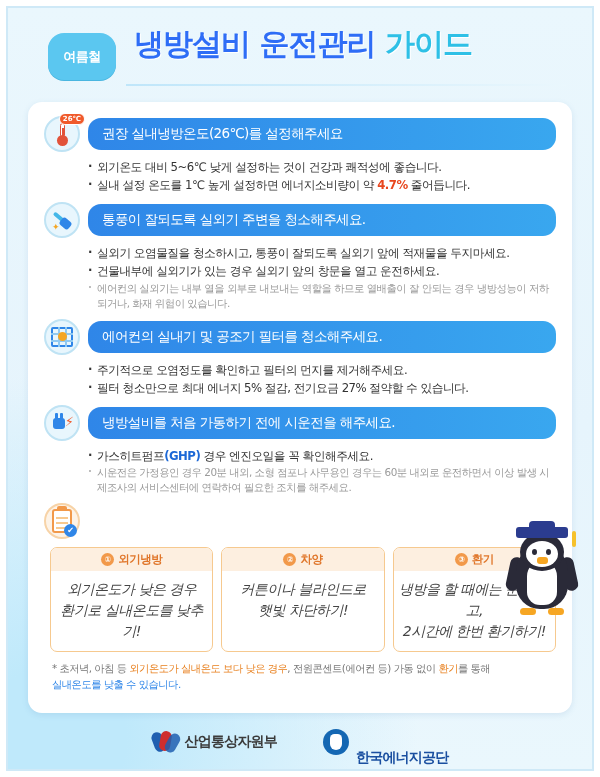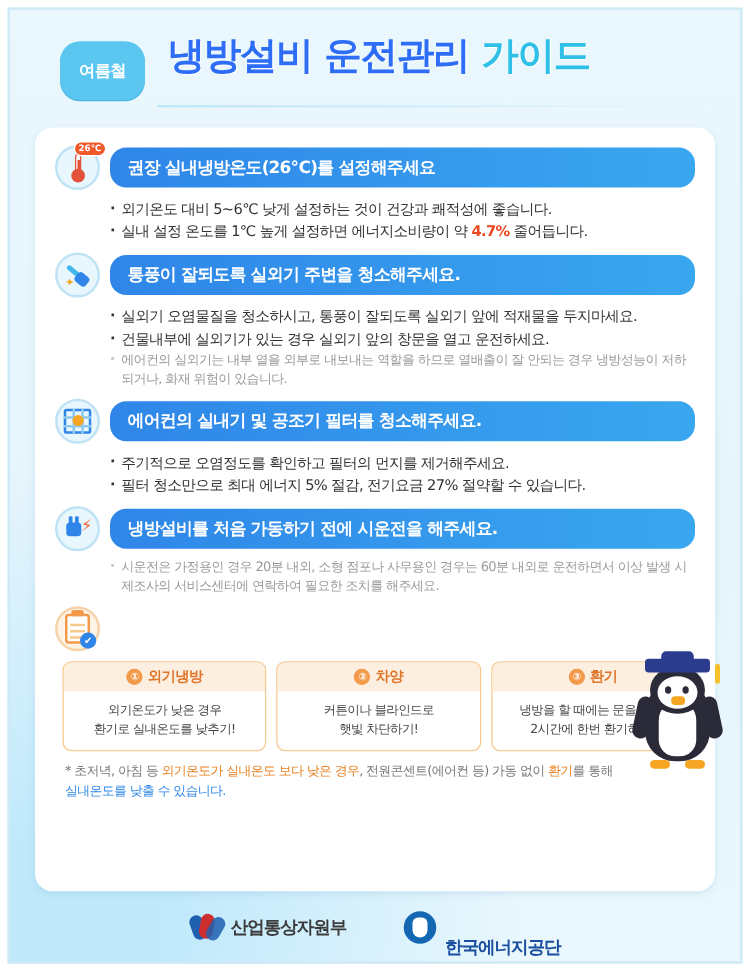--- a/index.html
+++ b/index.html
@@ -63,21 +63,21 @@
   .sec-head { display:flex; align-items:center; gap:8px; }
   .icon-circle {
     width:36px; height:36px; border-radius:50%;
     background:#e8f6fd; border:2px solid #bfe3f4;
     flex:0 0 36px; position:relative;
     display:flex; align-items:center; justify-content:center;
   }
   .bar {
     flex:1 1 auto; height:26px; border-radius:13px;
     background:linear-gradient(90deg,#2f86e8,#39a7ef);
-    color:#fff; font-size:13.5px; font-weight:bold;
+    color:#fff; font-size:13.5px; font-weight:normal;
     display:flex; align-items:center;
     padding:16px 14px; letter-spacing:-0.6px;
   }
   .bar.orange { background:linear-gradient(90deg,#f79a21,#fcb53d); }
   .bullets { margin:6px 0 0 44px; }
   .bullets li {
     list-style:none; position:relative;
     font-size:11.7px; color:#333; line-height:1.55;
     padding-left:9px; letter-spacing:-0.5px;
   }
@@ -131,21 +131,21 @@
     background:#fdefe0; color:#e0762a;
     font-size:11.5px; font-weight:bold;
     padding:4px 0; display:flex; align-items:center; justify-content:center; gap:4px;
     letter-spacing:-0.5px;
   }
   .num {
     width:13px; height:13px; border-radius:50%;
     background:#f2994a; color:#fff; font-size:8px;
     display:inline-flex; align-items:center; justify-content:center;
   }
-  .tip-b { font-size:10px; color:#444; line-height:1.5; padding:8px 4px 9px; letter-spacing:-0.5px; }
+  .tip-b { font-size:14px; color:#444; line-height:1.5; padding:8px 4px 9px; letter-spacing:-0.5px;font-style:italic; }
   .note {
     margin:9px 6px 0 8px; font-size:10.3px; color:#777; line-height:1.5; letter-spacing:-0.5px;
   }
   .note .o { color:#e8801f; }
   .note .b { color:#2f86e8; }
 
   
   .penguin { position:absolute; right:16px; bottom:150px; width:72px; height:96px; }
   .peng-body { position:absolute; left:10px; top:20px; width:52px; height:64px; background:#2a2a38; border-radius:26px 26px 24px 24px; }
   .peng-belly { position:absolute; left:21px; top:36px; width:30px; height:44px; background:#fff; border-radius:16px 16px 14px 14px; }
@@ -257,20 +257,21 @@
           <div class="plug-ic">
               <div class="p1"></div>
               <div class="p2"></div>
               <div class="body"></div>
               <div class="bolt">⚡</div>
             </div>
         </div>
         <div class="bar">냉방설비를 처음 가동하기 전에 시운전을 해주세요.</div>
       </div>
       <ul class="bullets">
+        <li>가스히트펌프<span class="hl2">(GHP)</span> 경우 엔진오일을 꼭 확인해주세요.</li>
         <li class="small">시운전은 가정용인 경우 20분 내외, 소형 점포나 사무용인 경우는 60분 내외로 운전하면서 이상 발생 시 제조사의 서비스센터에 연락하여 필요한 조치를 해주세요.</li>
       </ul>
     </div>
 
     <div class="section">
       <div class="sec-head">
         <div class="icon-circle" style="border-color:#f7d3a7;background:#fdf3e7">
           <div class="clip-ic">
             <div class="pad"></div>
               <div class="top"></div>

